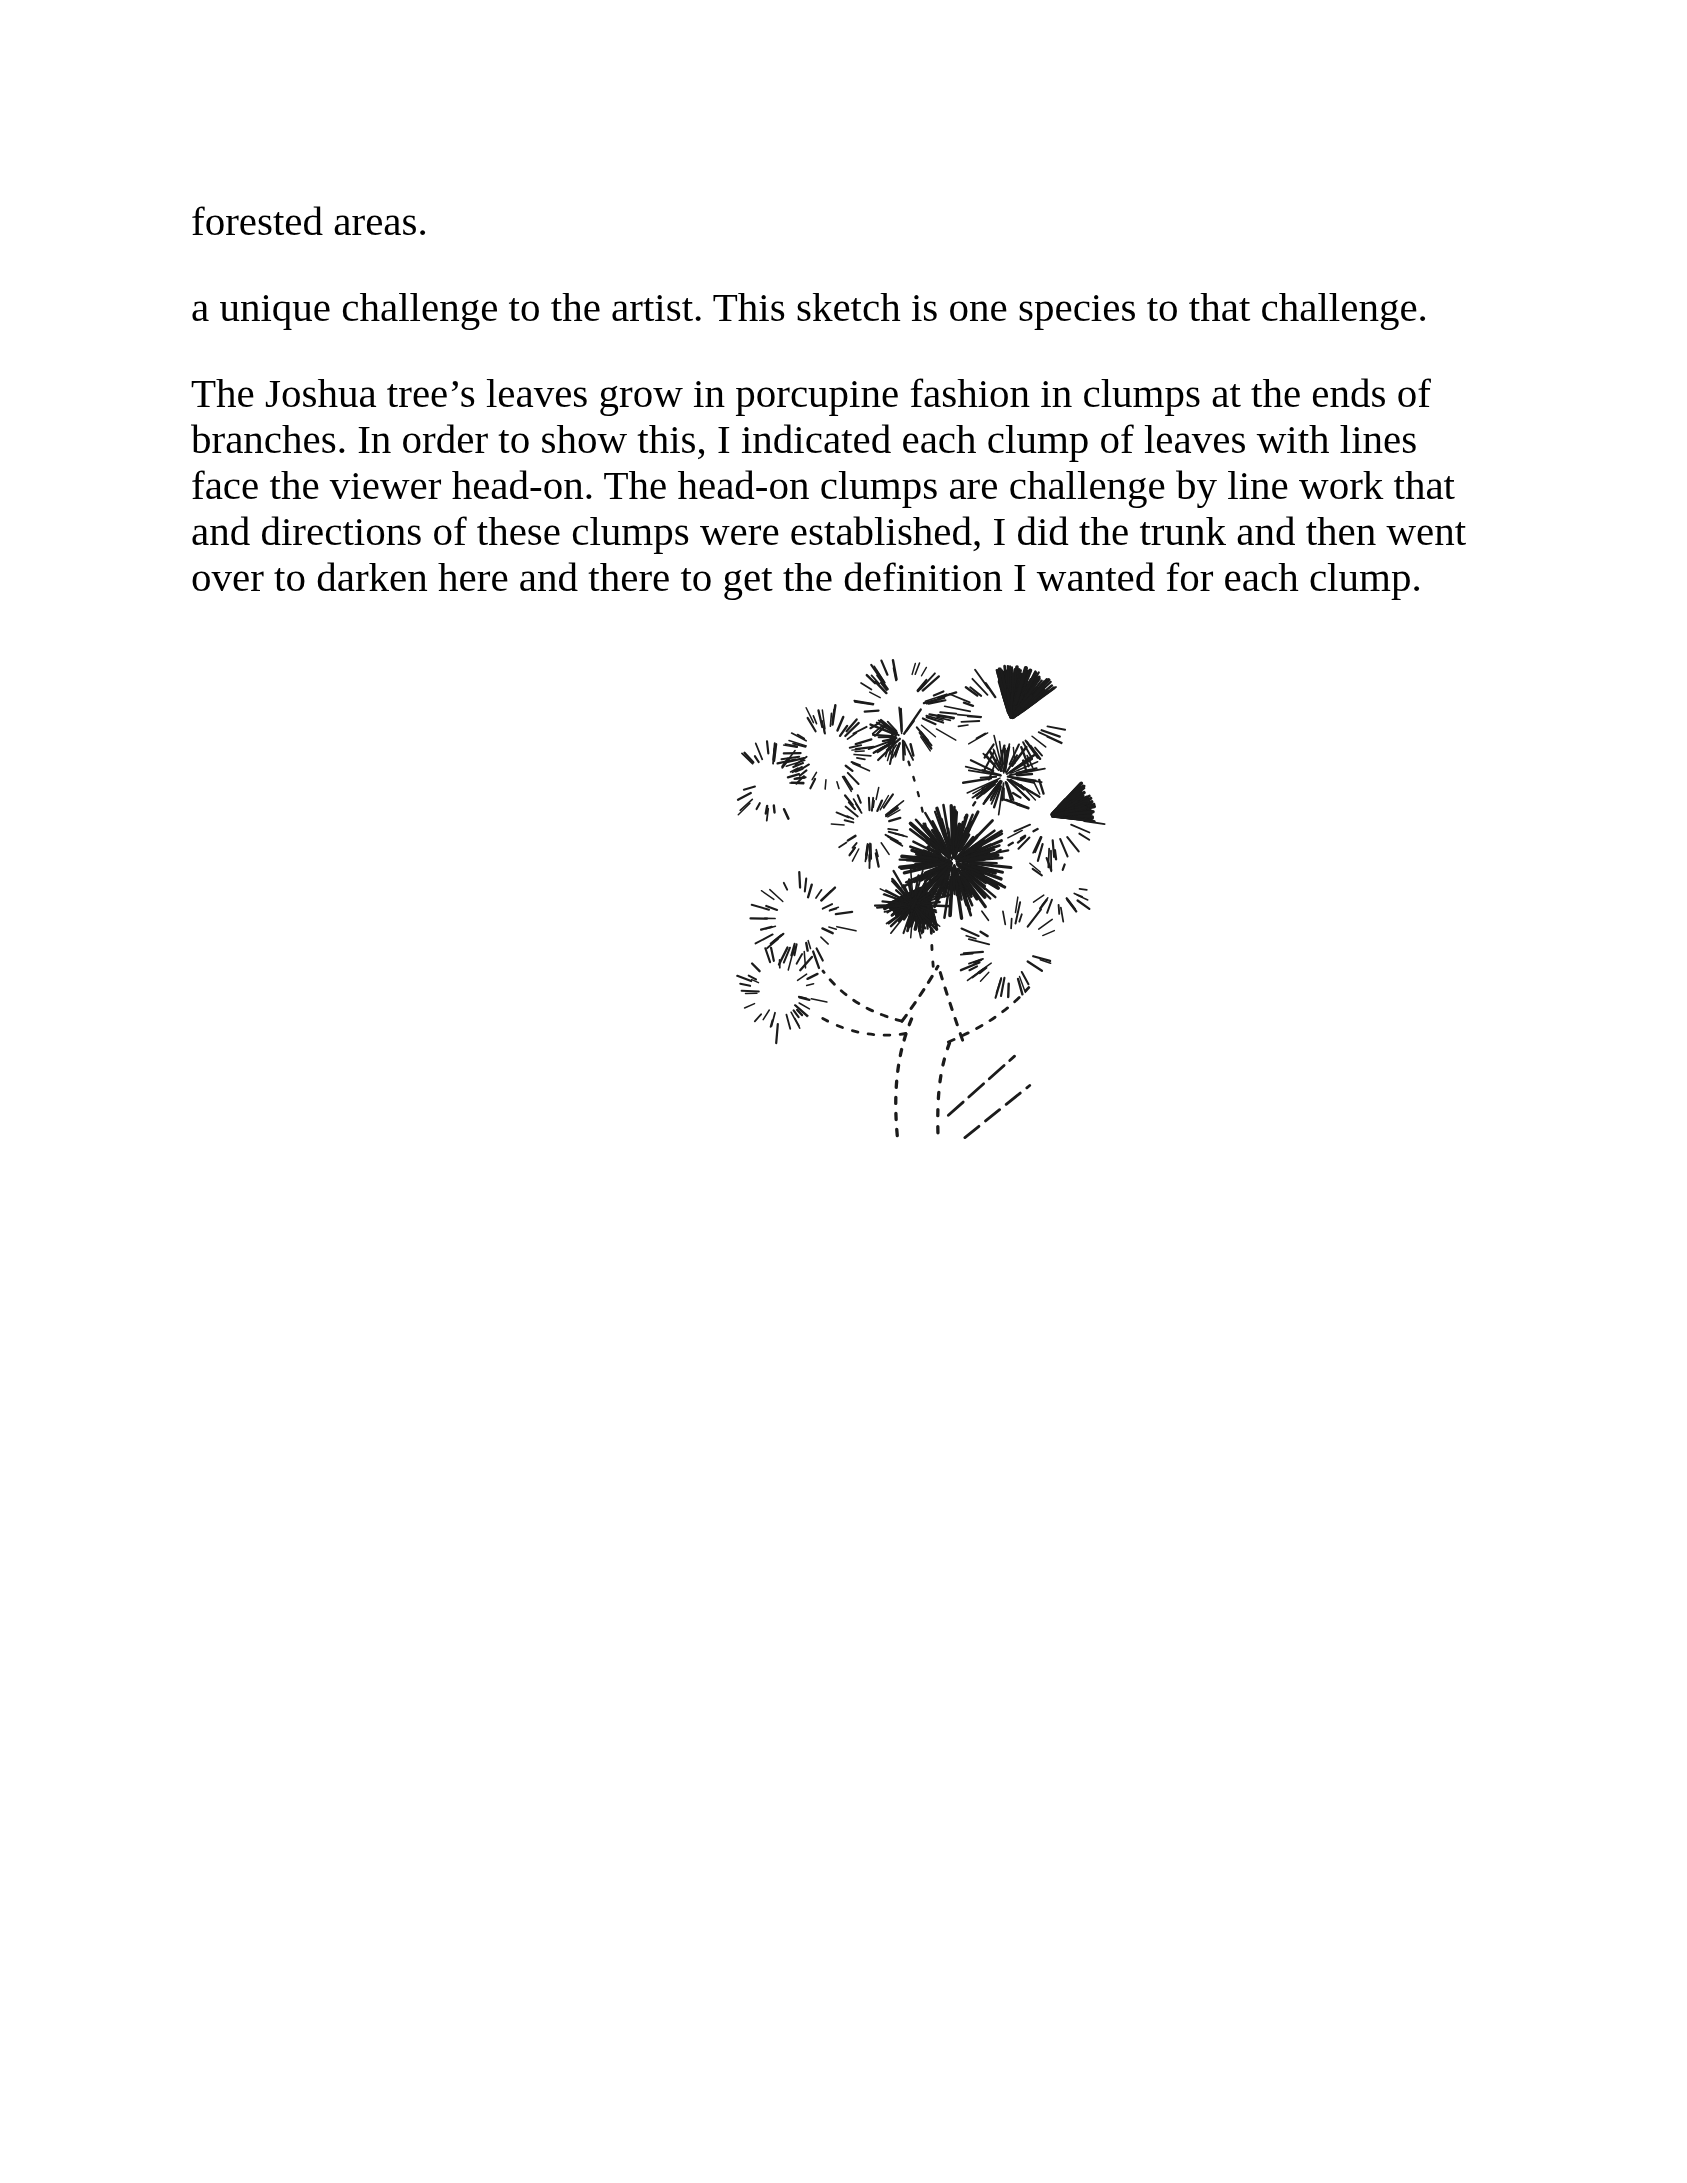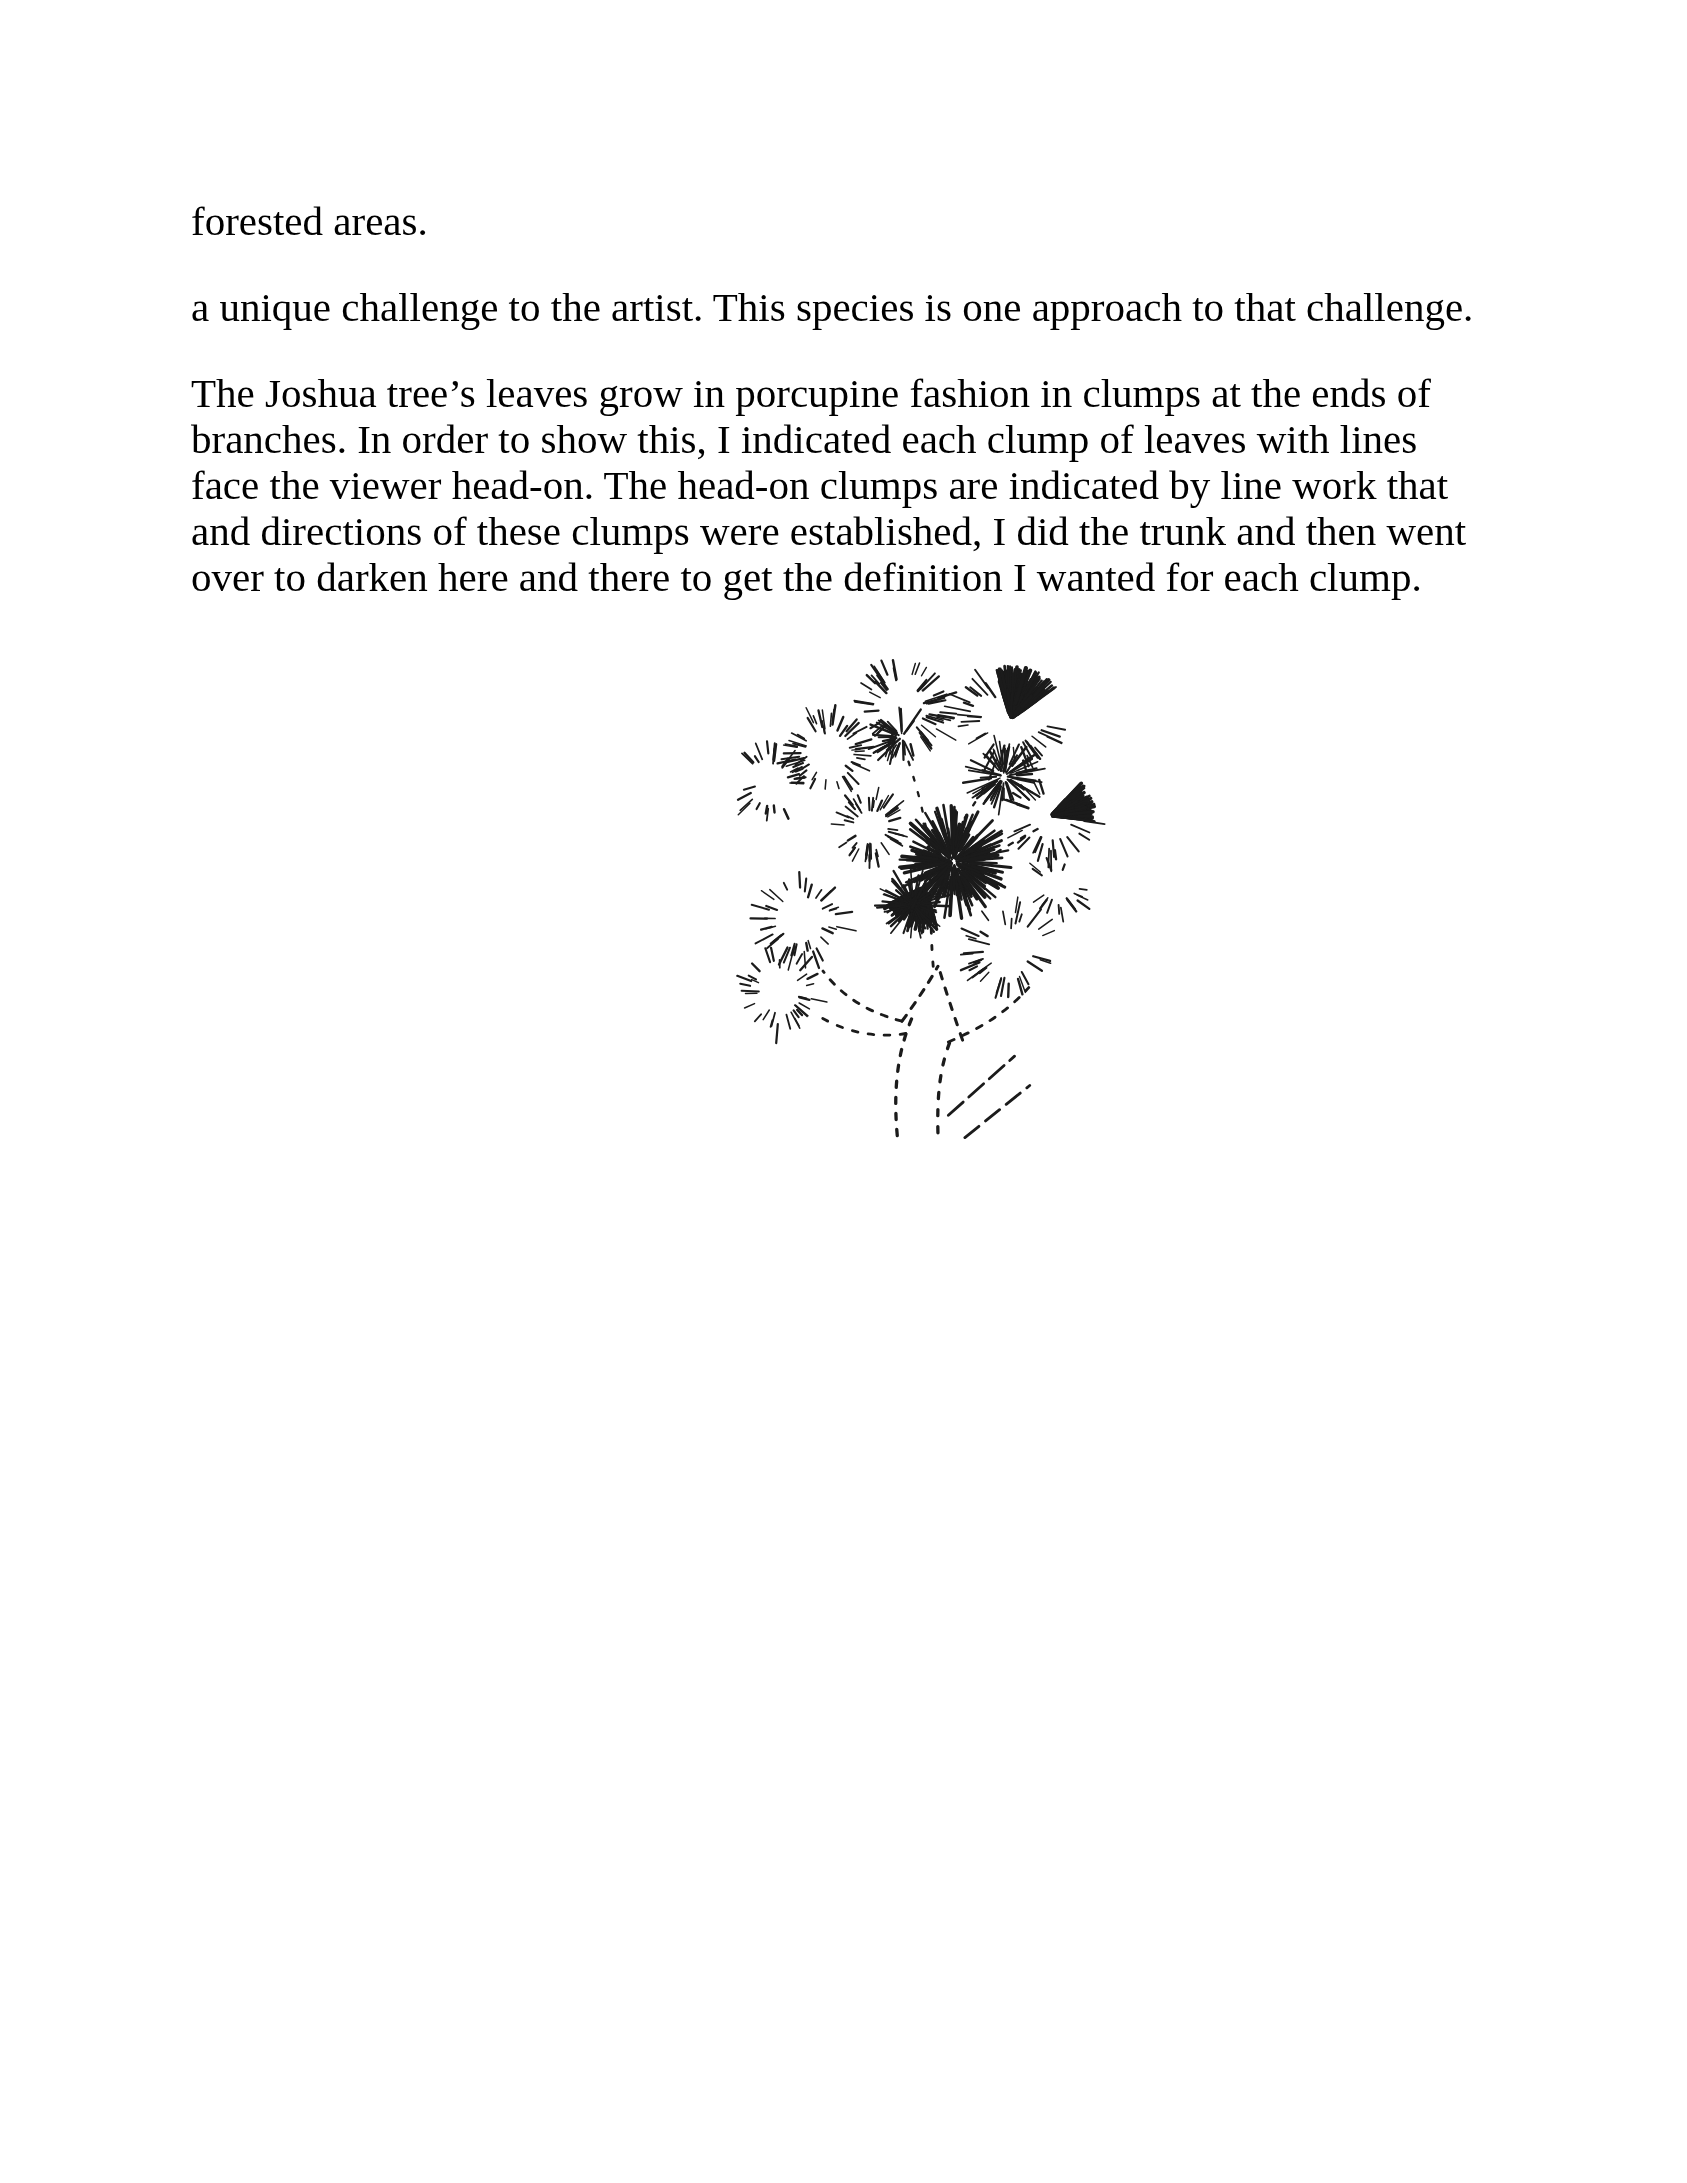--- a/index.html
+++ b/index.html
@@ -39,27 +39,27 @@
 <body>
 
 <div class="page">
   <div class="text-block">
 
     <div class="paragraph">
       <div class="line">forested areas.</div>
     </div>
 
     <div class="paragraph">
-      <div class="line">a unique challenge to the artist. This species is one approach to that challenge.</div>
+      <div class="line">a unique challenge to the artist. This sketch is one species to that challenge.</div>
     </div>
 
     <div class="paragraph">
       <div class="line">The Joshua tree’s leaves grow in porcupine fashion in clumps at the ends of</div>
       <div class="line">branches. In order to show this, I indicated each clump of leaves with lines</div>
-      <div class="line">face the viewer head-on. The head-on clumps are indicated by line work that</div>
+      <div class="line">face the viewer head-on. The head-on clumps are challenge by line work that</div>
       <div class="line">and directions of these clumps were established, I did the trunk and then went</div>
       <div class="line">over to darken here and there to get the definition I wanted for each clump.</div>
     </div>
 
     <figure class="figure">
       <svg id="sketch" viewBox="0 0 744 1053" width="352" height="498" xmlns="http://www.w3.org/2000/svg">
           <path d="M 362,1048 C 352,940 366,860 395,795" fill="none" stroke="#1b1b1b" stroke-width="7" stroke-linecap="round" stroke-dasharray="13 21"></path>
           <path d="M 448,1042 C 446,960 452,900 478,838" fill="none" stroke="#1b1b1b" stroke-width="7" stroke-linecap="round" stroke-dasharray="13 23"></path>
           <path d="M 372,806 Q 420,740 448,690" fill="none" stroke="#1b1b1b" stroke-width="6.5" stroke-linecap="round" stroke-dasharray="15 18"></path>
           <path d="M 500,846 Q 470,760 452,700" fill="none" stroke="#1b1b1b" stroke-width="6.5" stroke-linecap="round" stroke-dasharray="14 20"></path>

